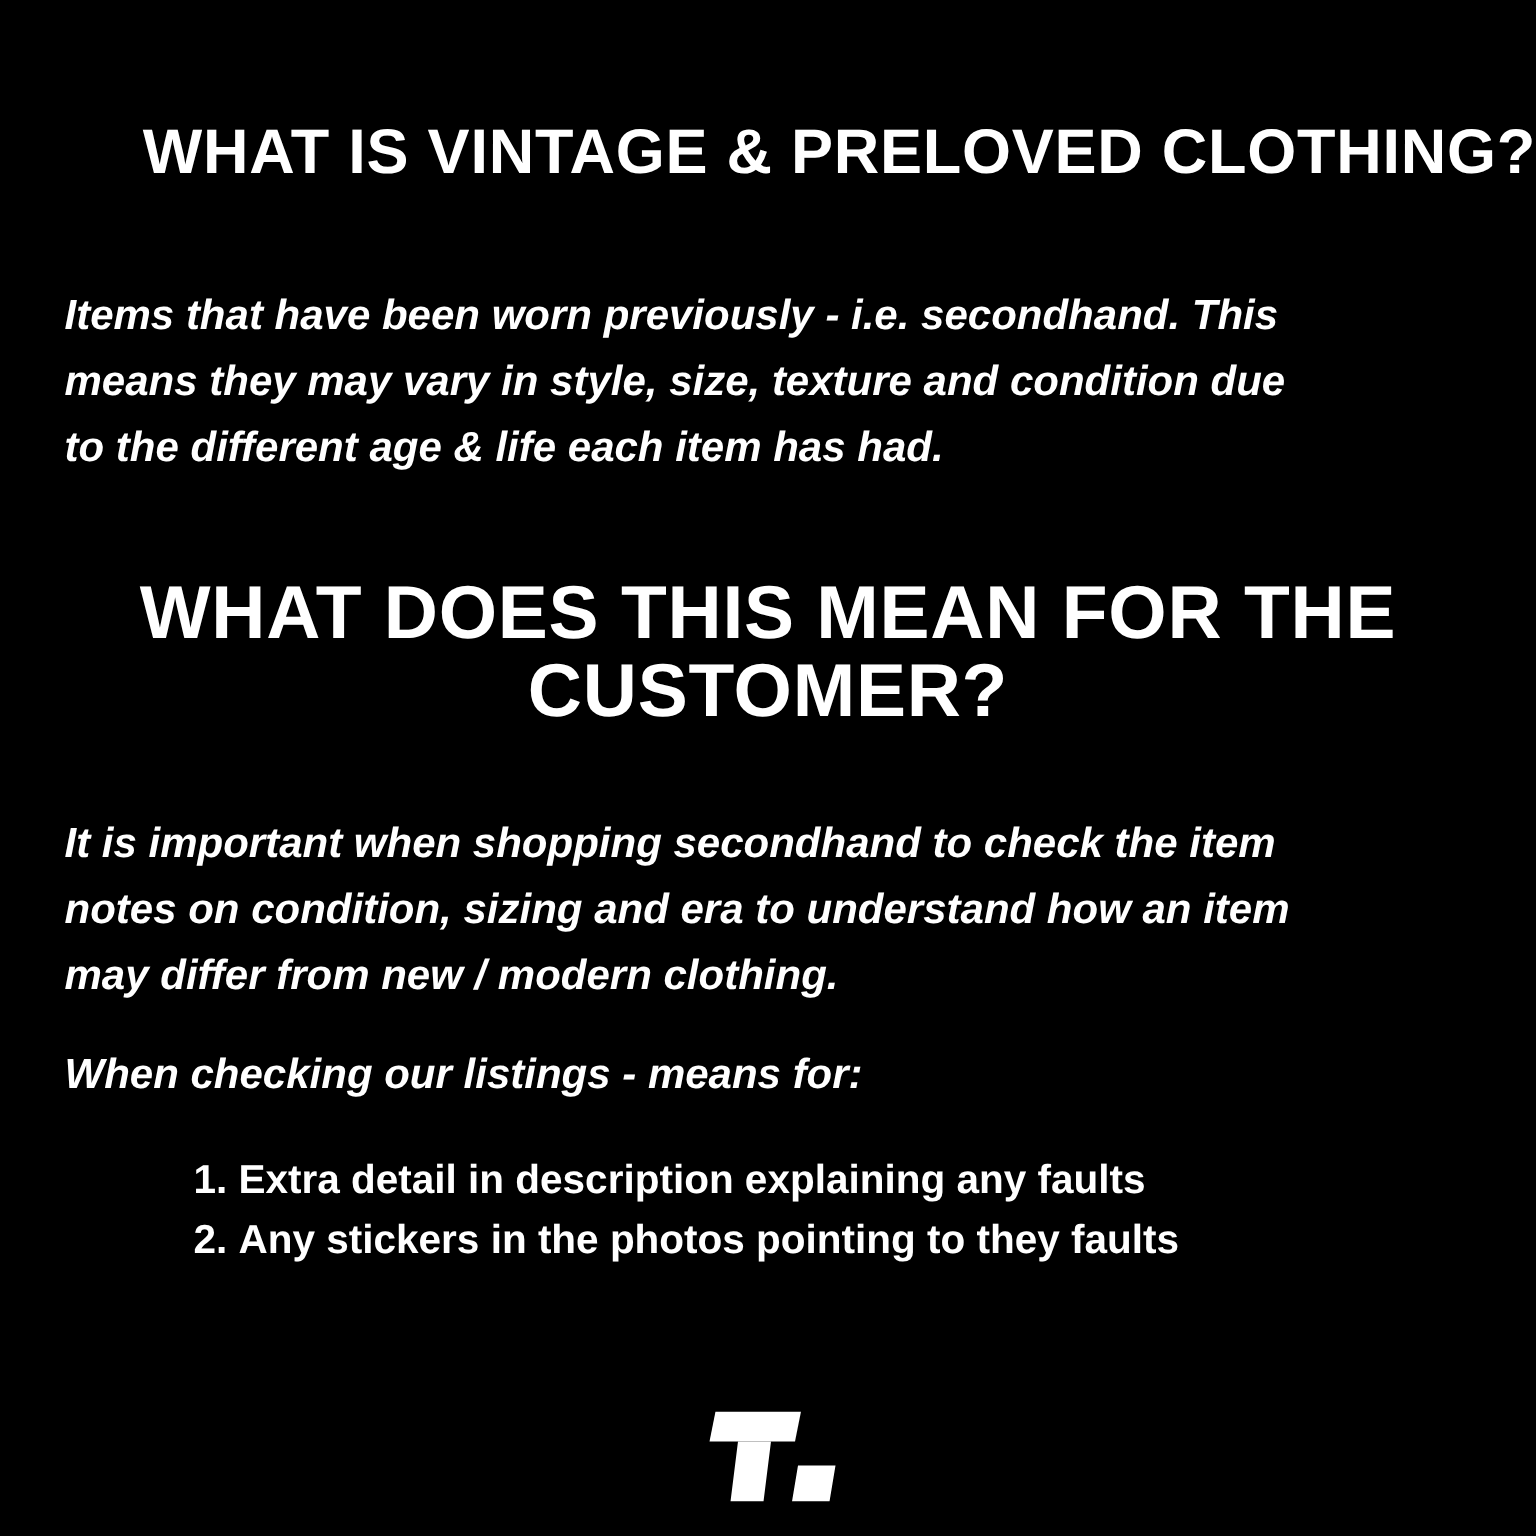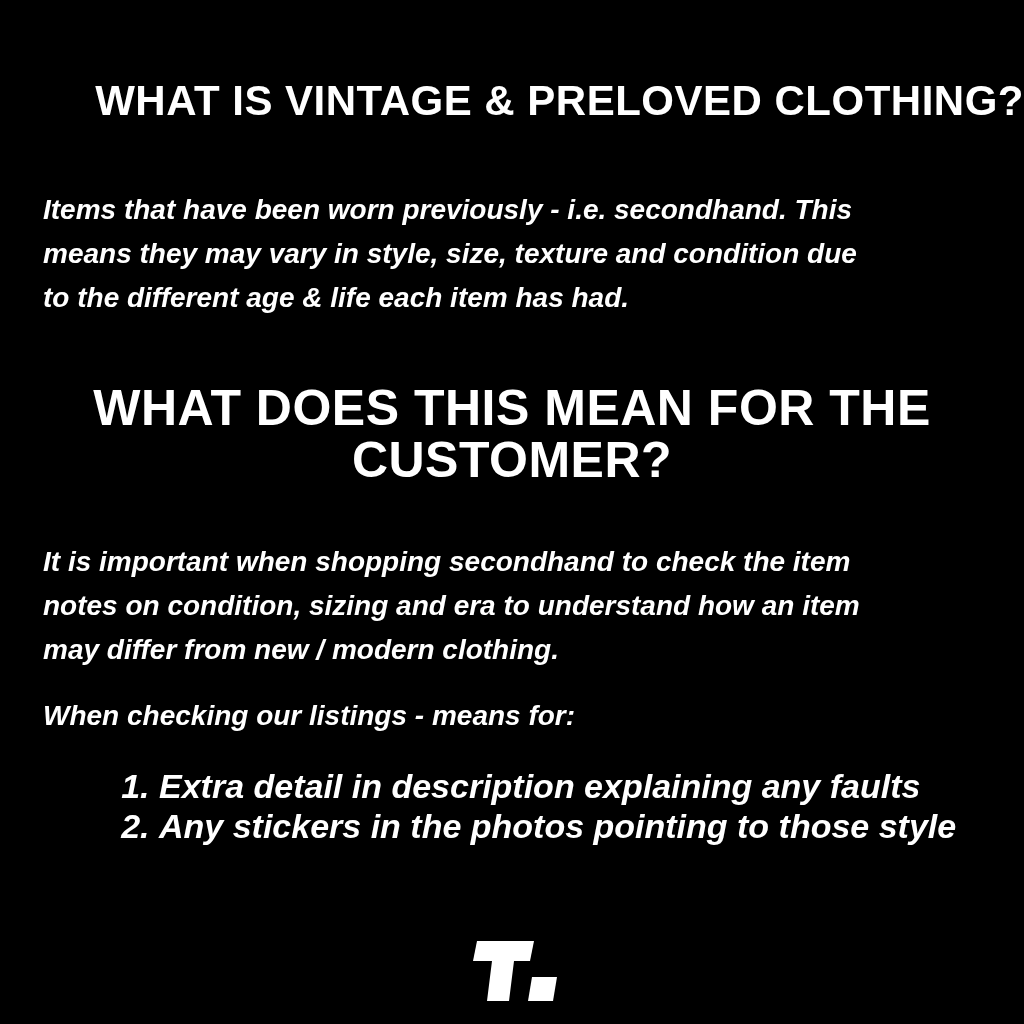--- a/index.html
+++ b/index.html
@@ -43,23 +43,22 @@
     padding-right: 50px;
   }
   .p1 { margin-top: 64px; }
   .p2 { margin-top: 54px; }
   .p3 { margin-top: 22px; }
   .checklist {
     margin-top: 28px;
     margin-left: 97px;
     padding-left: 62px;
     list-style: decimal outside;
-    font-style: italic;
     font-weight: bold;
-    font-size: 34px;
+    font-size: 27px;
     line-height: 40px;
   }
   .logo-wrap {
     margin-top: 95px;
     display: flex;
     justify-content: center;
     align-items: flex-start;
   }
   .logo-wrap svg { display: block; }
   .sr-only {
@@ -85,21 +84,21 @@
 CUSTOMER?</h2>
 
   <p class="body-text p2">It is important when shopping secondhand to check the item
 notes on condition, sizing and era to understand how an item
 may differ from new / modern clothing.</p>
 
   <p class="body-text p3">When checking our listings - means for:</p>
 
   <ol class="checklist">
     <li>Extra detail in description explaining any faults</li>
-    <li>Any stickers in the photos pointing to those style</li>
+    <li>Any stickers in the photos pointing to they faults</li>
   </ol>
 
   <div class="logo-wrap">
     <svg width="95" height="60" viewBox="0 0 95 60" xmlns="http://www.w3.org/2000/svg" aria-hidden="true">
       <polygon points="12,0 69,0 65,20 8,20" fill="#ffffff"></polygon>
       <polygon points="27,20 49,20 44,60 22,60" fill="#ffffff"></polygon>
       <polygon points="67,36 92,36 88,60 63,60" fill="#ffffff"></polygon>
     </svg>
     <span class="sr-only">T.</span>
   </div>

